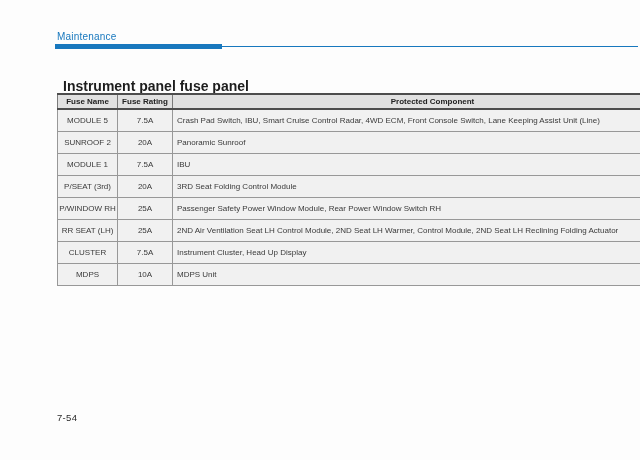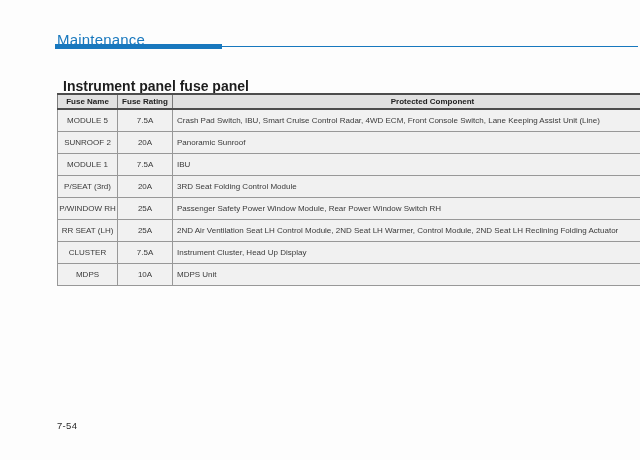--- a/index.html
+++ b/index.html
@@ -12,21 +12,21 @@
     background: #fdfdfd;
     position: relative;
     font-family: "Liberation Sans", sans-serif;
     color: #2e2e2e;
     overflow: hidden;
   }
   .chapter-link {
     position: absolute;
     left: 57px;
     top: 31px;
-    font-size: 15px;
+    font-size: 10px;
     color: #1878be;
     letter-spacing: 0.2px;
     cursor: pointer;
   }
   .chapter-bar {
     position: absolute;
     left: 55px;
     top: 44px;
     width: 167px;
     height: 5px;
@@ -93,21 +93,20 @@
     padding-left: 4px;
     padding-right: 4px;
   }
   .page-number {
     position: absolute;
     left: 57px;
     top: 412px;
     font-size: 9.5px;
     color: #2b2b2b;
     letter-spacing: 0.3px;
-    margin-top: 8px;
   }
 </style>
 </head>
 <body>
 
 <div class="chapter-link">Maintenance</div>
 <div class="chapter-bar"></div>
 <div class="chapter-rule"></div>
 
 <h2 class="page-title">Instrument panel fuse panel</h2>

